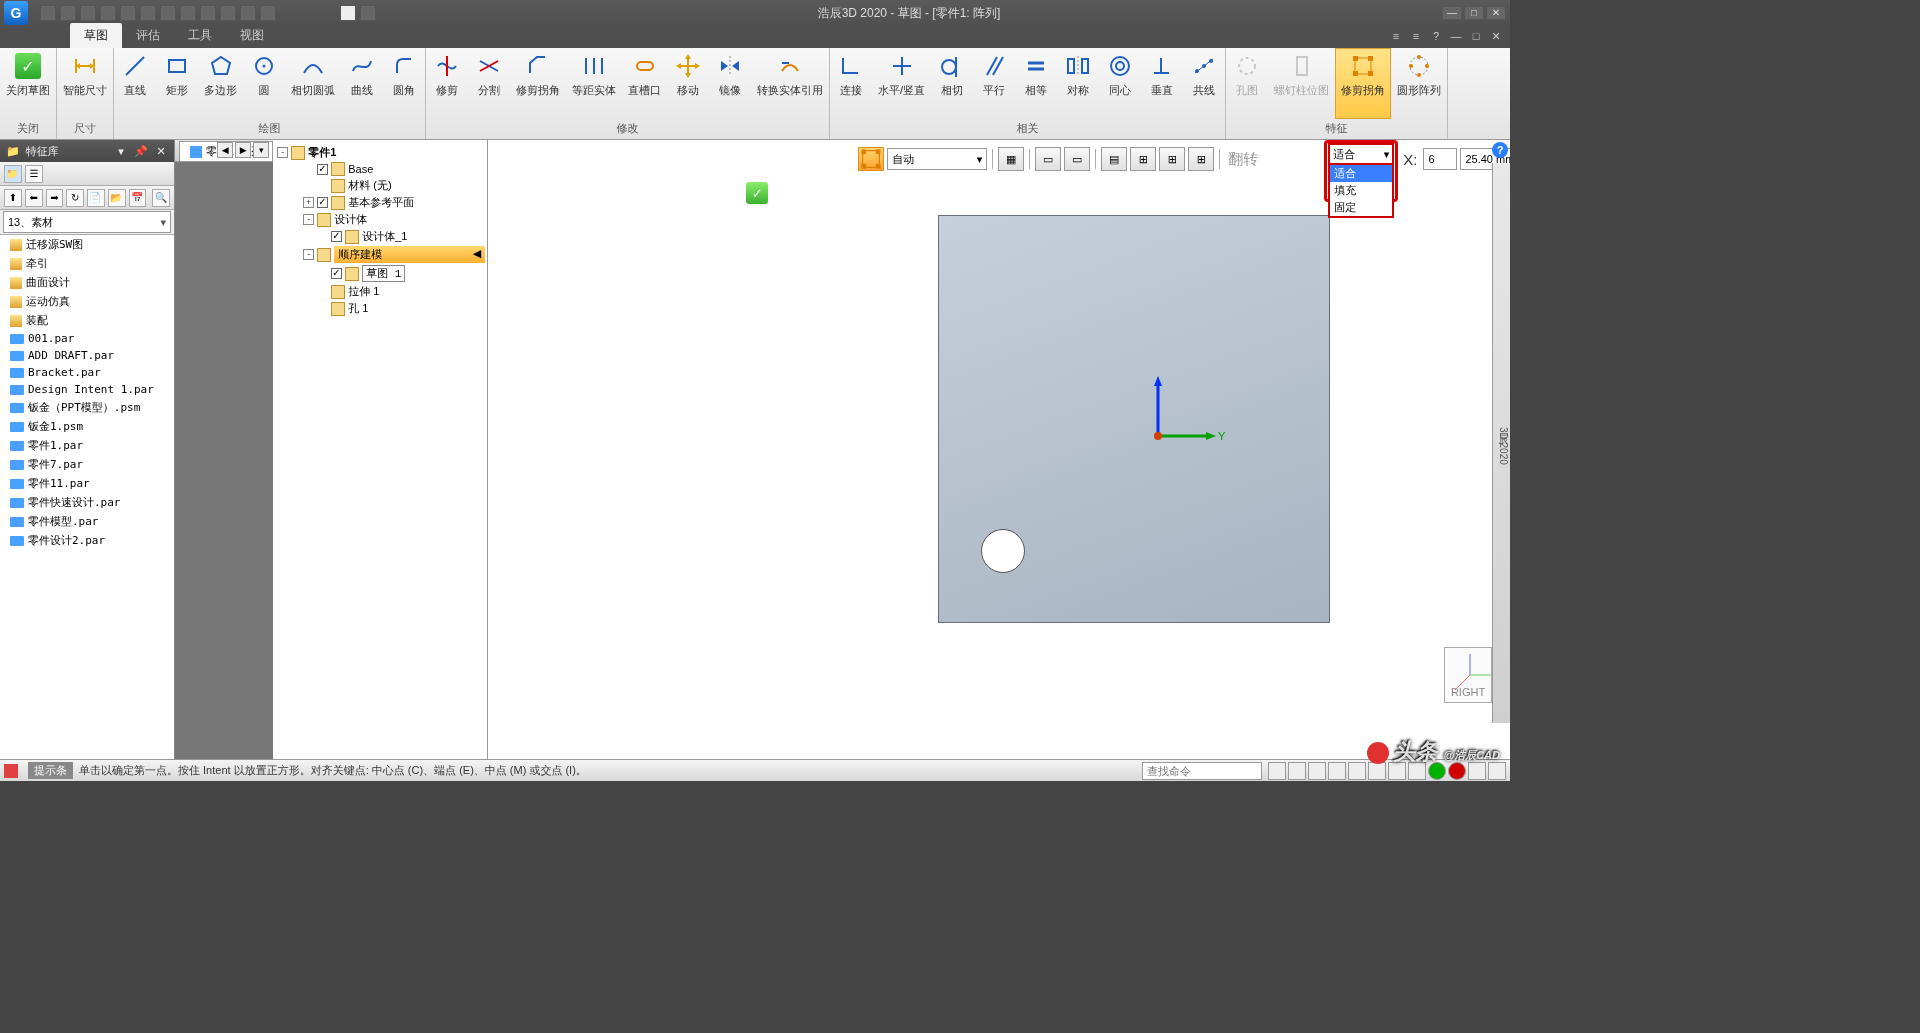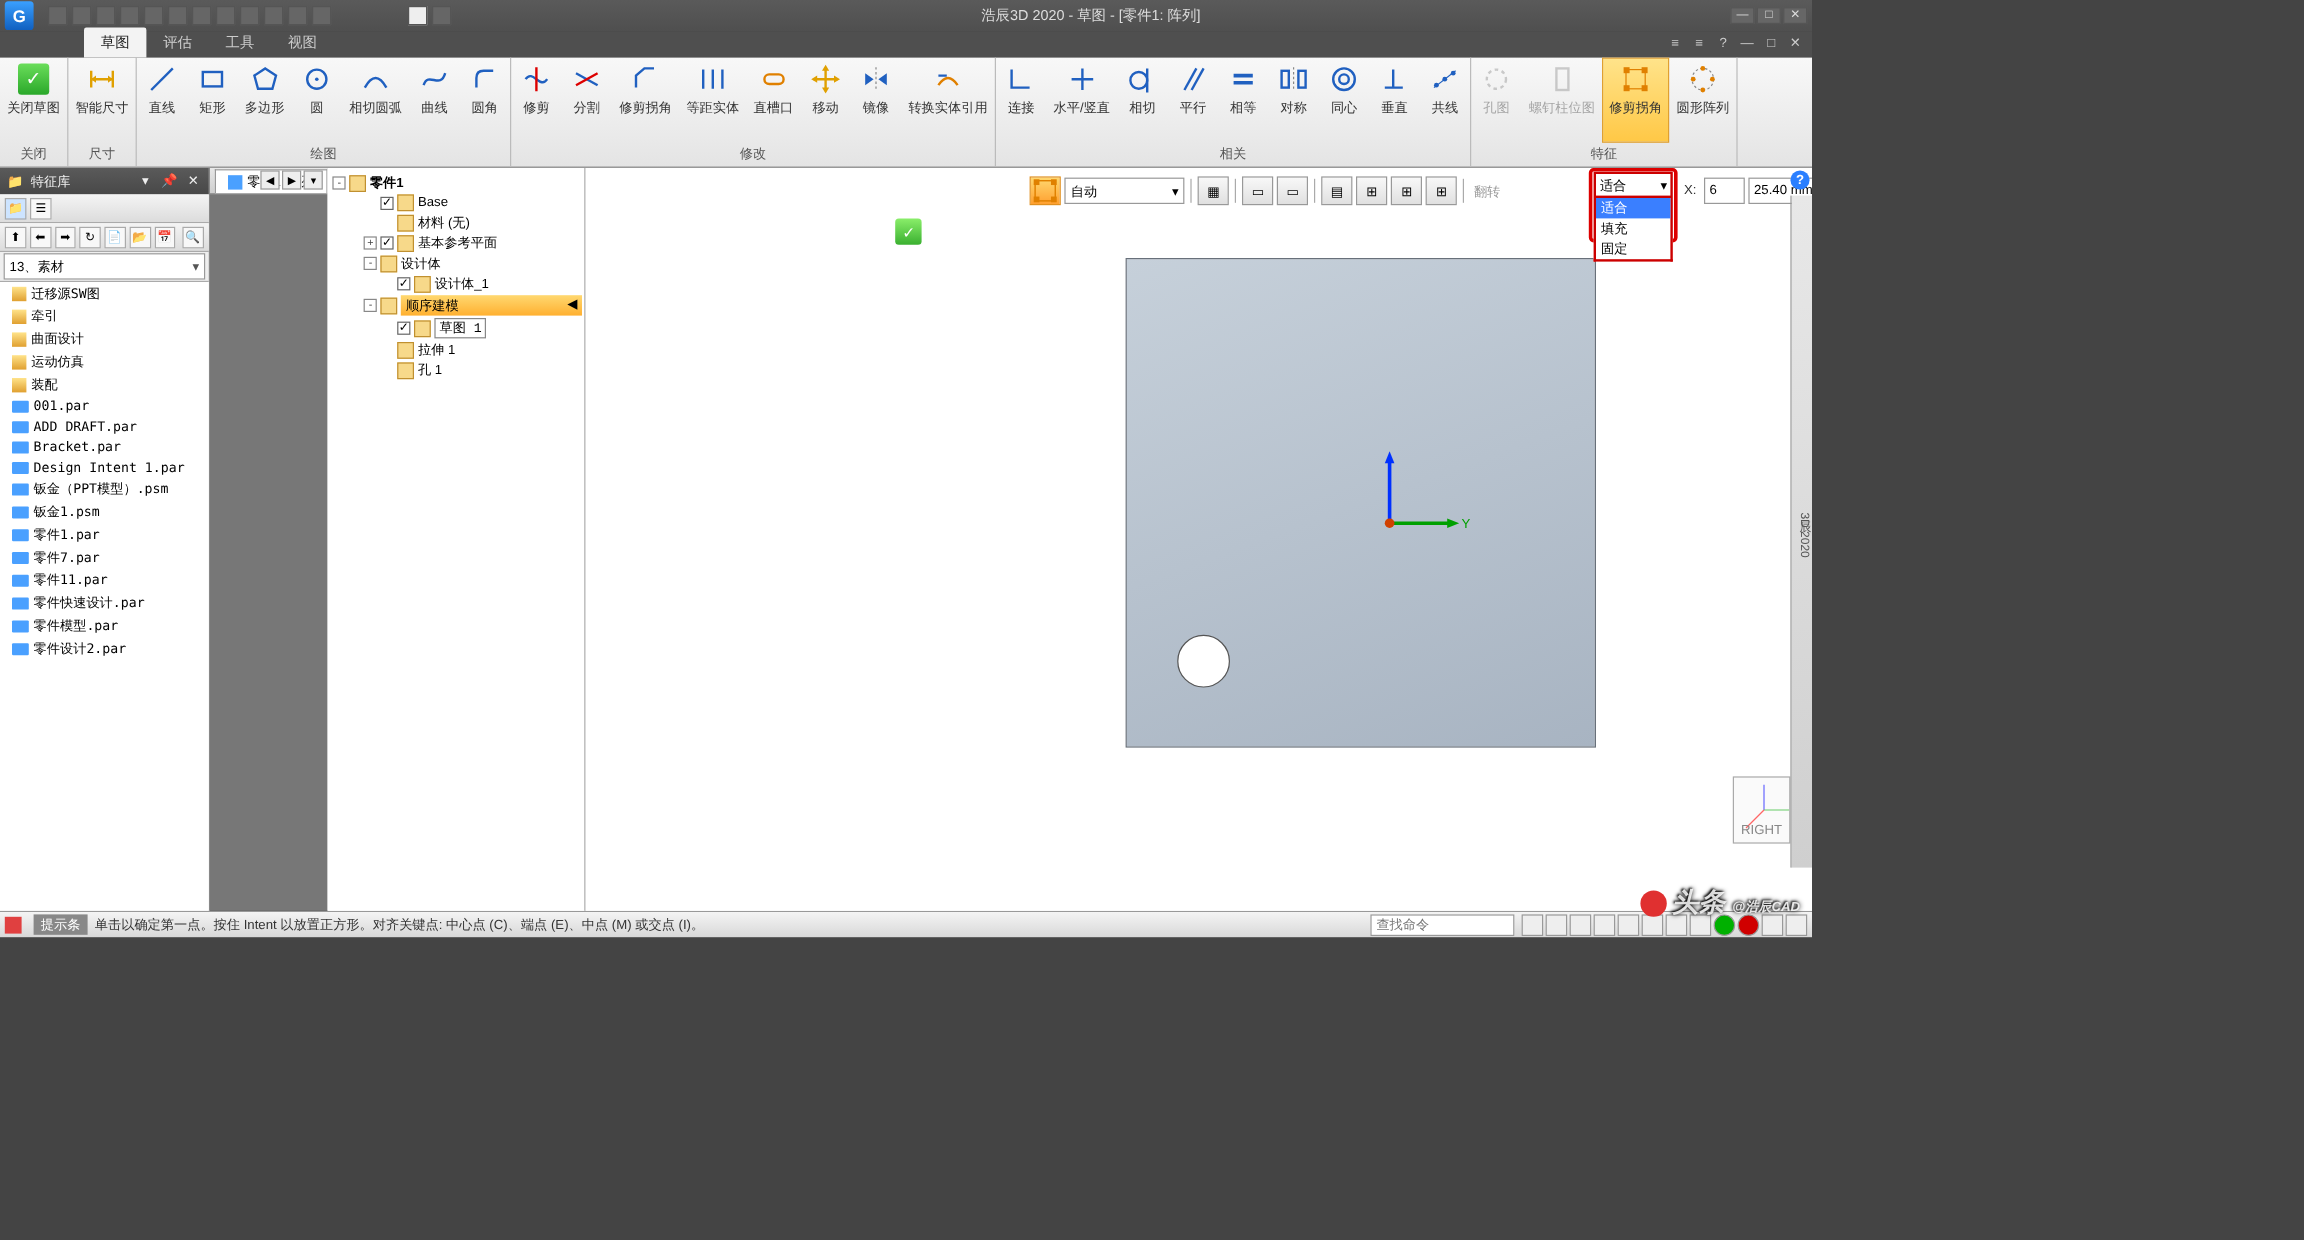--- a/index.html
+++ b/index.html
@@ -54,21 +54,21 @@
 .chk.on::after{content:"✓";position:absolute;left:0;top:-2px;color:#000;font-size:10px;}
 .nicon{width:14px;height:14px;background:#f7d98a;border:1px solid #c09030;}
 .sel-node{background:linear-gradient(#ffd870,#ffb030);padding:1px 4px;flex:1;}
 .canvas { flex:1; position:relative; background:#fff; }
 .toolbar-float { position:absolute; left:370px; top:6px; height:26px; display:flex; align-items:center; gap:3px; }
 .tf-btn{width:26px;height:24px;border:1px solid #999;background:linear-gradient(#f8f8f8,#e0e0e0);display:flex;align-items:center;justify-content:center;}
 .tf-btn.active{background:linear-gradient(#ffd870,#ffa030);border-color:#e09020;}
 .tf-sep{width:1px;height:20px;background:#aaa;margin:0 2px;}
 .tf-combo{height:22px;border:1px solid #999;background:#fff;padding:0 4px;min-width:90px;display:flex;align-items:center;position:relative;font-size:11px;}
 .tf-combo::after{content:"▾";position:absolute;right:4px;}
-.tf-label{font-size:11px;color:#333;padding:0 3px;}
+.tf-label{font-size:15px;color:#333;padding:0 3px;}
 .tf-input{height:22px;border:1px solid #999;background:#fff;padding:0 4px;width:34px;font-size:11px;}
 .dropdown-open{position:absolute;left:840px;top:3px;width:66px;z-index:100;}
 .dd-field{height:22px;border:2px solid #c00;background:#fff;display:flex;align-items:center;padding:0 3px;font-size:11px;position:relative;}
 .dd-field::after{content:"▾";position:absolute;right:3px;}
 .dd-list{border:2px solid #c00;border-top:none;background:#fff;}
 .dd-item{padding:1px 4px;font-size:11px;}
 .dd-item.sel{background:#3a7fff;color:#fff;}
 .red-callout{position:absolute;border:3px solid #d00;border-radius:4px;pointer-events:none;}
 .plate{position:absolute;left:450px;top:75px;width:392px;height:408px;background:linear-gradient(160deg,#c6d0da,#a8b4c2);border:1px solid #68707a;}
 .hole-circle{position:absolute;left:493px;top:389px;width:44px;height:44px;border-radius:50%;background:#fff;border:1px solid #555;}

